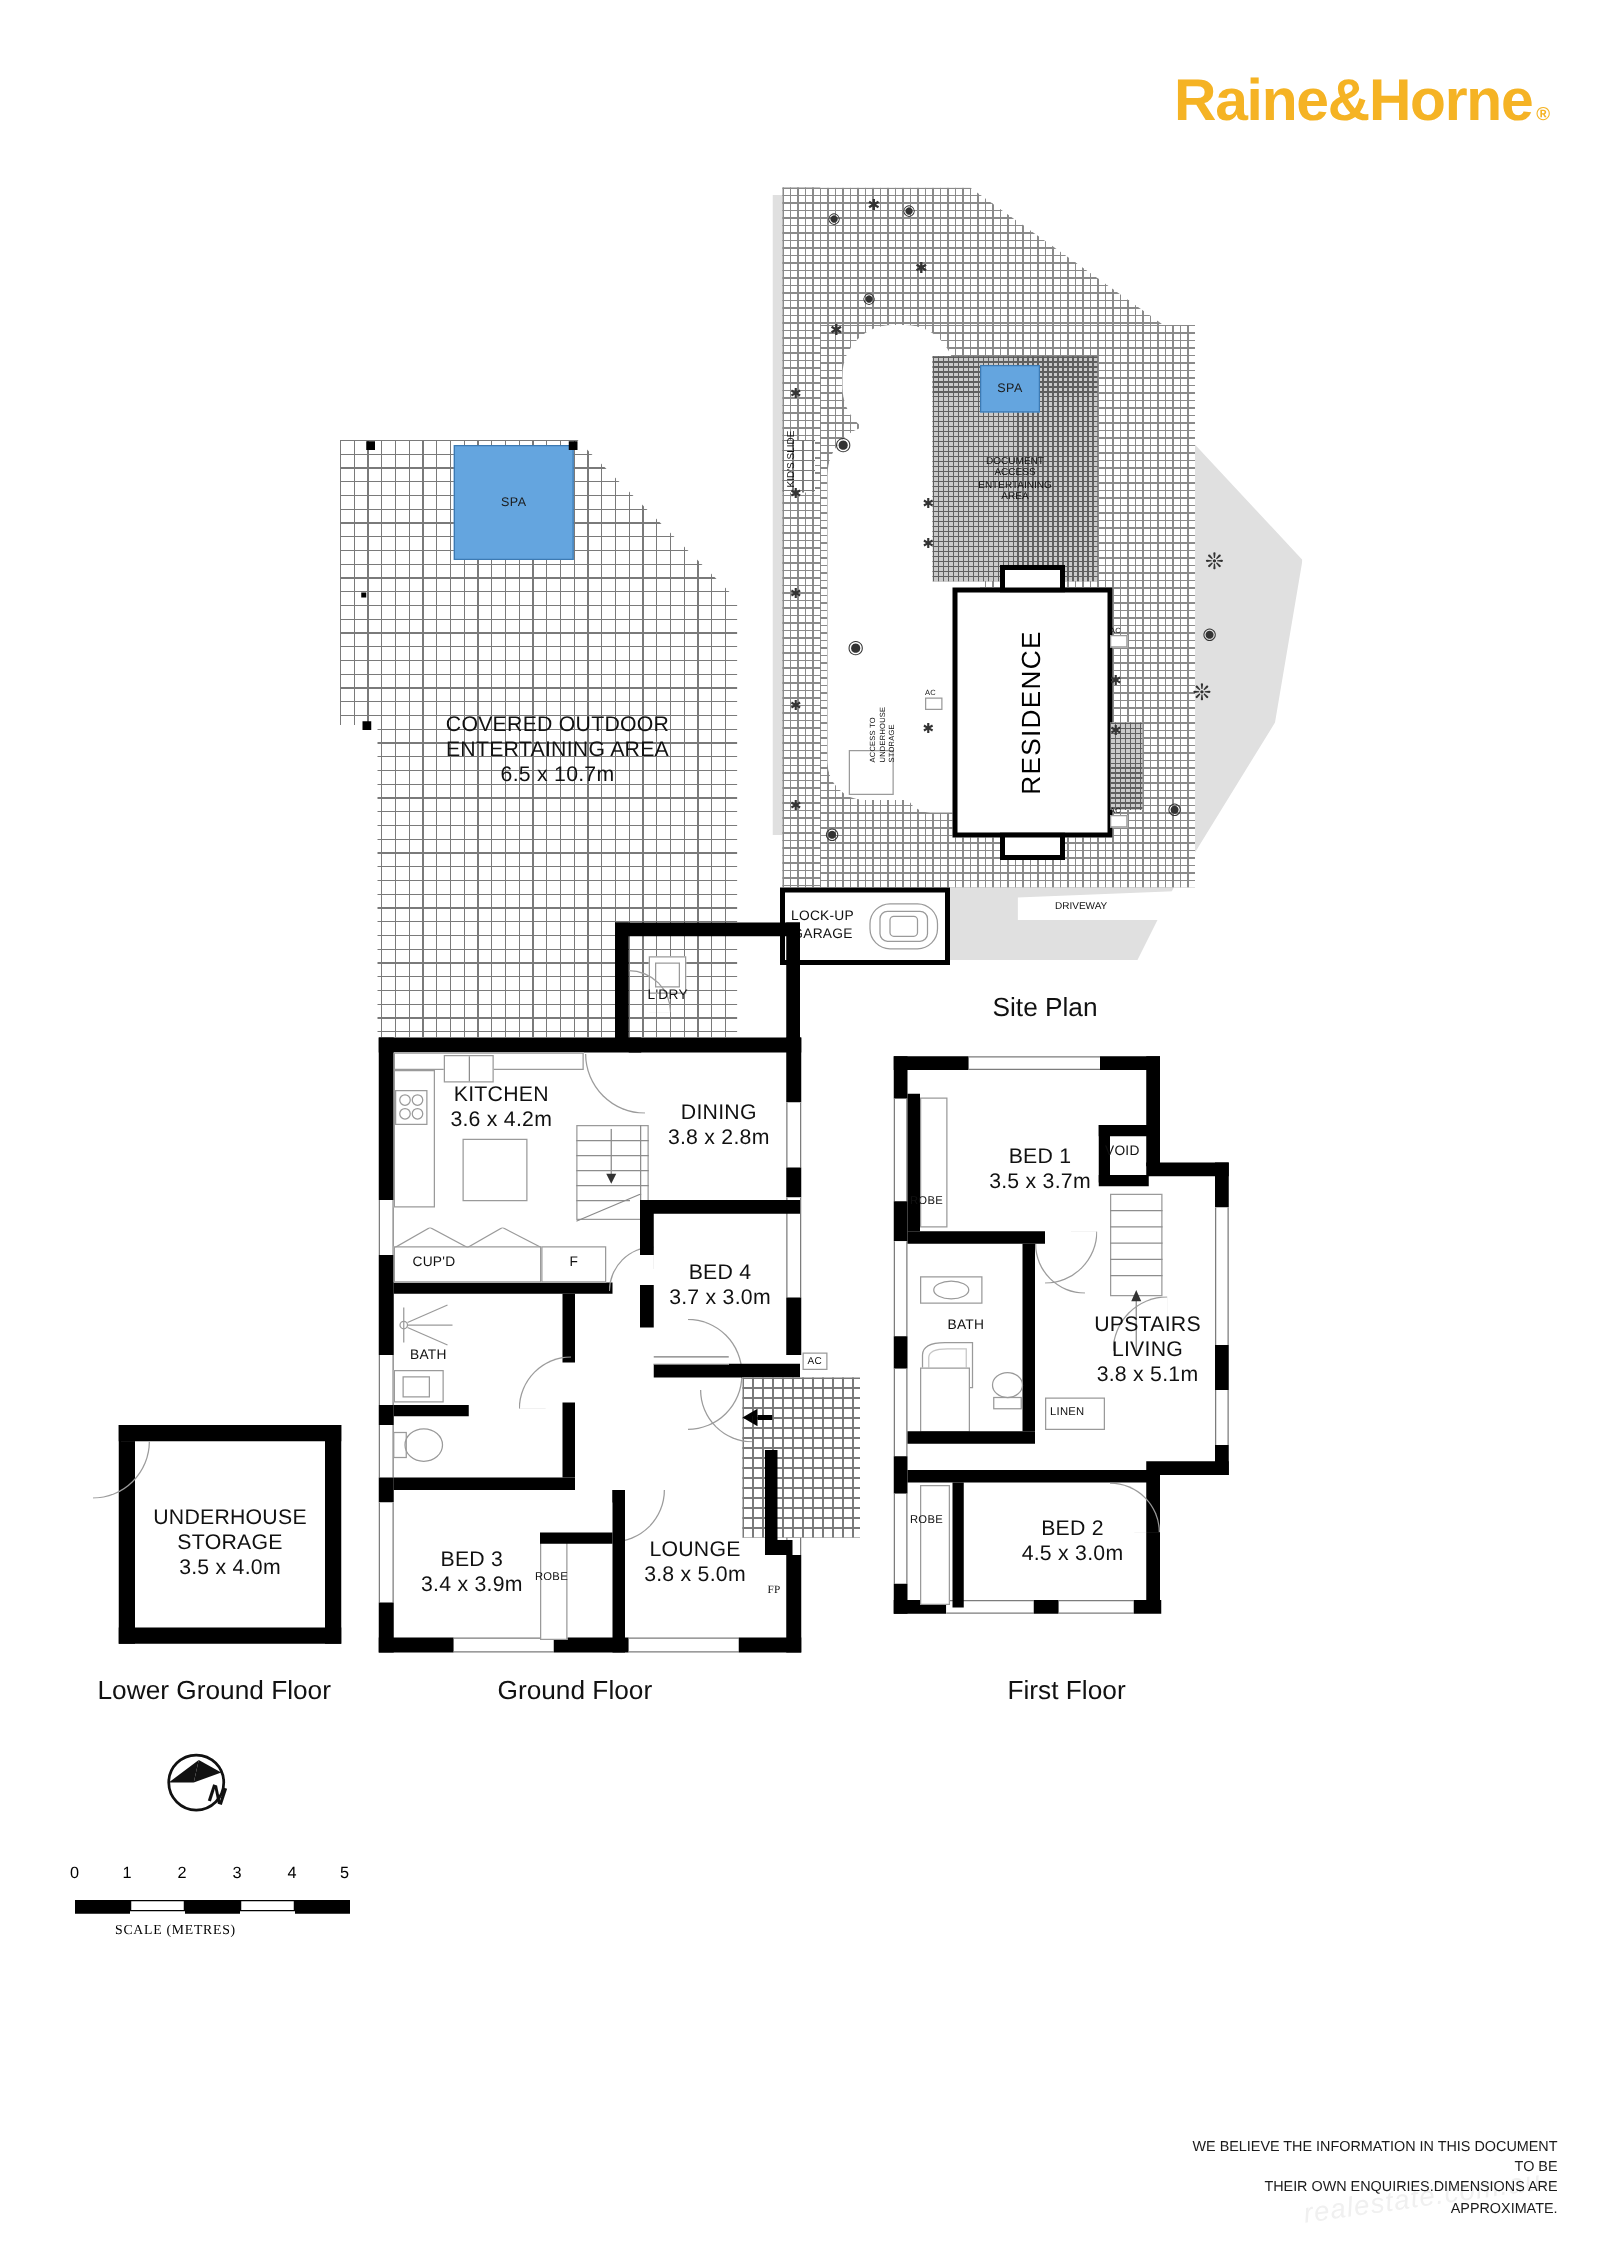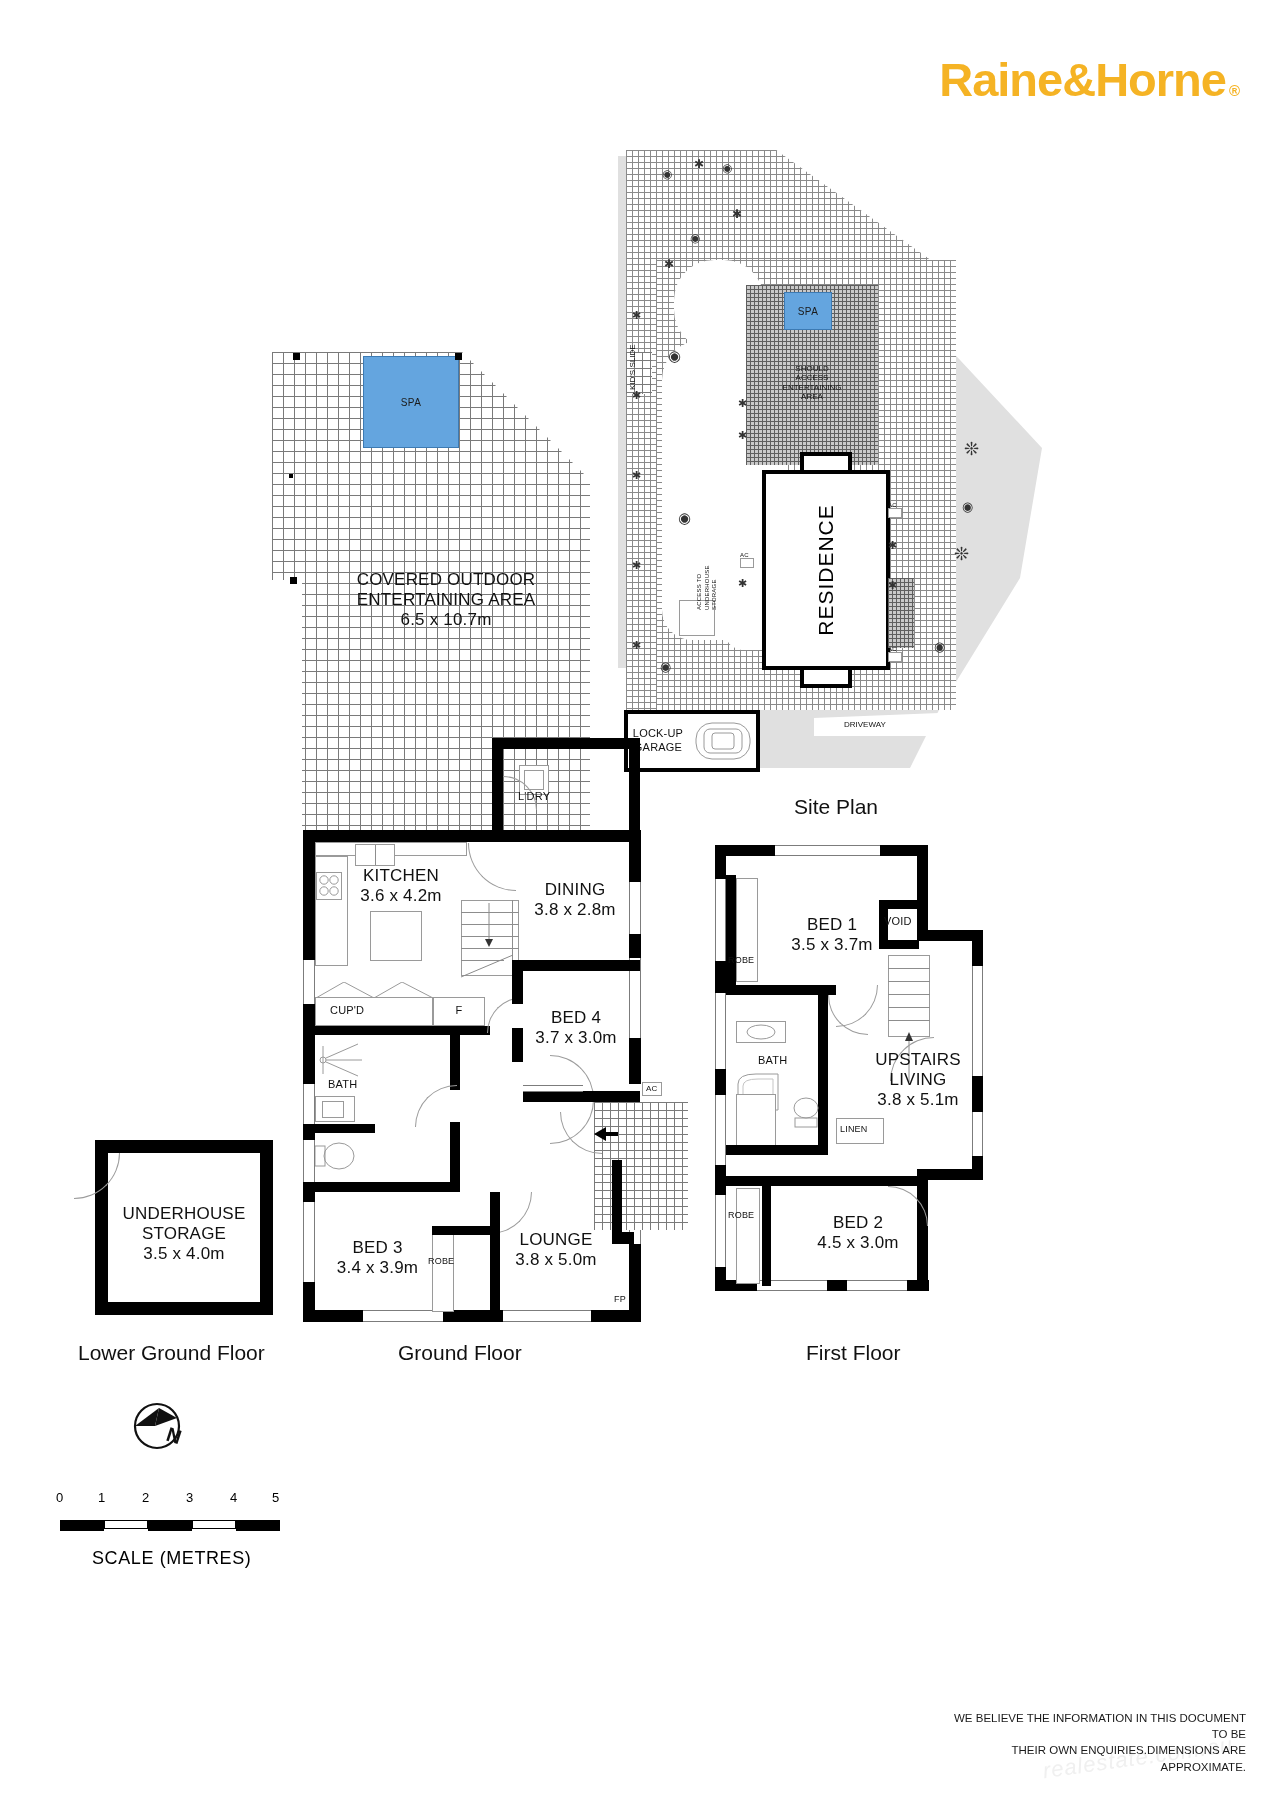--- a/index.html
+++ b/index.html
@@ -96,21 +96,21 @@
 
   
   #compass { left:125px; top:1396px; width:64px; height:60px; }
 
   
   #scale { left:52px; top:1490px; }
   #scalebar { position:relative; width:222px; height:12px; margin-top:16px;}
   #scalebar .seg { position:absolute; top:0; height:11px; }
   #scale .nums { position:relative; height:14px; width:240px;}
   #scale .nums span{ position:absolute; font-size:13px; top:0; }
-  #scale .cap { margin-top:16px; font-size:18px; letter-spacing:.6px; padding-left:40px;}
+  #scale .cap { margin-top:6px; font-size:11px; letter-spacing:.6px; padding-left:40px;font-family:Liberation Serif, serif;}
 
   
   #disclaimer {
     right:34px; bottom:36px; width:300px; text-align:right;
     font-size:11.5px; line-height:1.42; color:#1a1a1a;
   }
   
   #watermark {
     right:46px; bottom:40px; font-size:22px; color:#f0f0f0;
     transform:rotate(-8deg); font-style:italic; letter-spacing:1px;
@@ -136,21 +136,21 @@
 
   <div class="sp-hatch" style="left:52px; top:120px; width:300px; height:450px;
               clip-path: polygon(0 0, 300px 0, 300px 450px, 0 450px);"></div>
 
   <div class="sp-white" style="left:58px; top:200px; width:110px; height:300px; border-radius:40px 10px 30px 30px;"></div>
   <div class="sp-white" style="left:70px; top:120px; width:90px; height:90px; border-radius:40px;"></div>
   <div class="sp-white" style="left:120px; top:150px; width:60px; height:360px; border-radius:20px;"></div>
 
   <div class="sp-dark" style="left:142px; top:145px; width:132px; height:180px;"></div>
   <div class="roomlbl xsmall" style="left:152px; top:224px; width:112px;">
-    <span>SHOULD</span><br>
+    <span>DOCUMENT</span><br>
     <span>ACCESS</span><br>
     <span>ENTERTAINING</span><br>
     <span>AREA</span>
   </div>
 
   <div class="spa" style="left:180px; top:152px; width:48px; height:38px;">
     <span class="xsmall">SPA</span>
   </div>
 
   <div class="sp-res" style="left:158px; top:330px; width:128px; height:200px;">
@@ -392,21 +392,21 @@
   <svg class="abs" style="left:594px; top:1126px;" width="24" height="16">
     <polygon points="0,8 12,1 12,15" fill="#000"></polygon>
     <rect x="12" y="6" width="12" height="4" fill="#000"></rect>
   </svg>
   <div class="arc" style="left:560px; top:1112px; width:42px; height:42px; border-radius:0 0 0 100%; border-top:none; border-right:none;"></div>
 
   <div class="wall" style="left:490px; top:1192px; width:10px; height:130px;"></div>
   <div class="wall" style="left:490px; top:1192px; width:10px; height:10px;"></div>
   <div class="wall" style="left:612px; top:1160px; width:10px; height:72px;"></div>
   <div class="wall" style="left:612px; top:1232px; width:22px; height:12px;"></div>
-  <div class="roomlbl tiny" style="left:614px; top:1294px; font-size:9px;">
+  <div class="roomlbl tiny" style="left:614px; top:1266px; font-size:9px;font-family:Liberation Serif, serif;">
     <span>FP</span>
   </div>
   <div class="roomlbl" style="left:500px; top:1230px; width:112px; text-align:center;">
     <span class="l1">LOUNGE</span>
     <span class="l2">3.8 x 5.0m</span>
   </div>
 
   <div class="wall" style="left:315px; top:1286px; width:0px; height:0px;"></div>
   <div class="roomlbl" style="left:315px; top:1238px; width:125px; text-align:center;">
     <span class="l1">BED 3</span>

